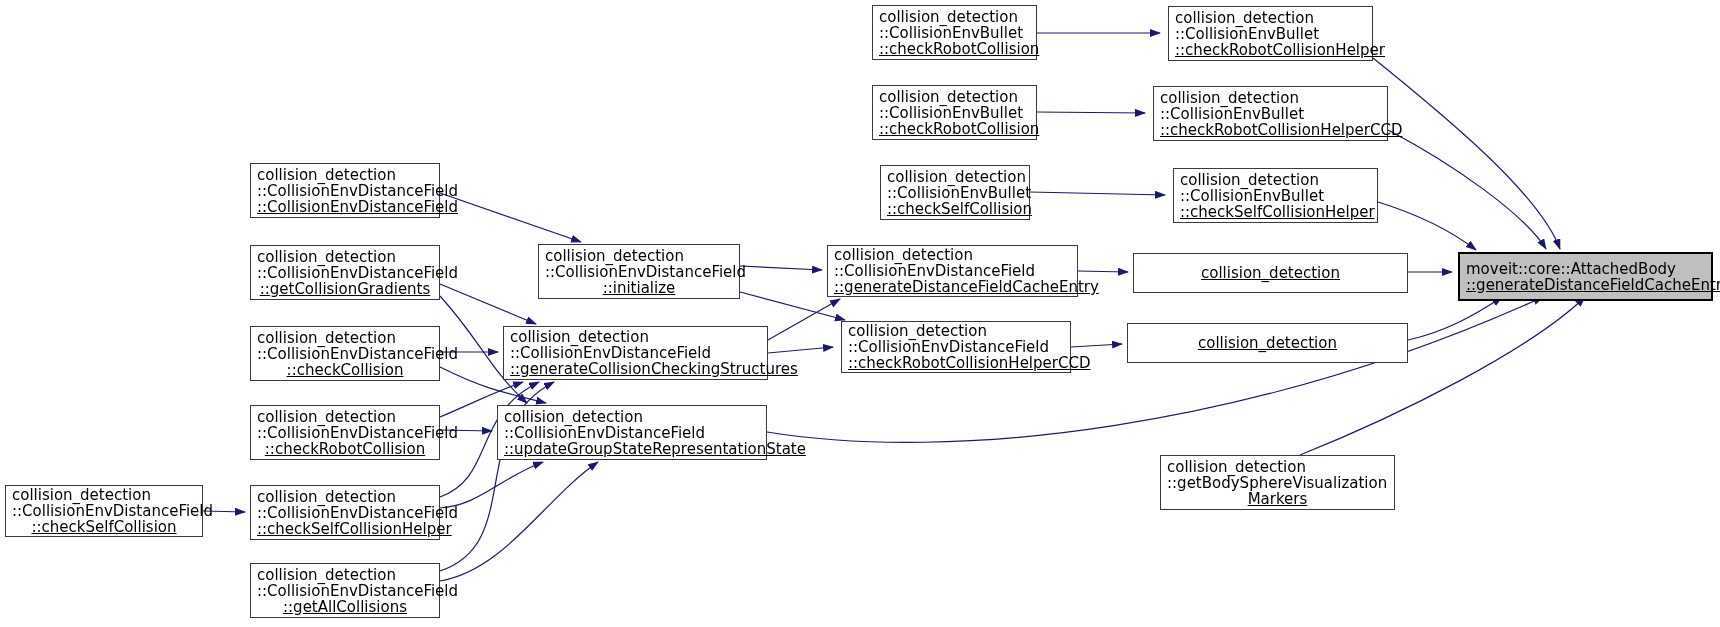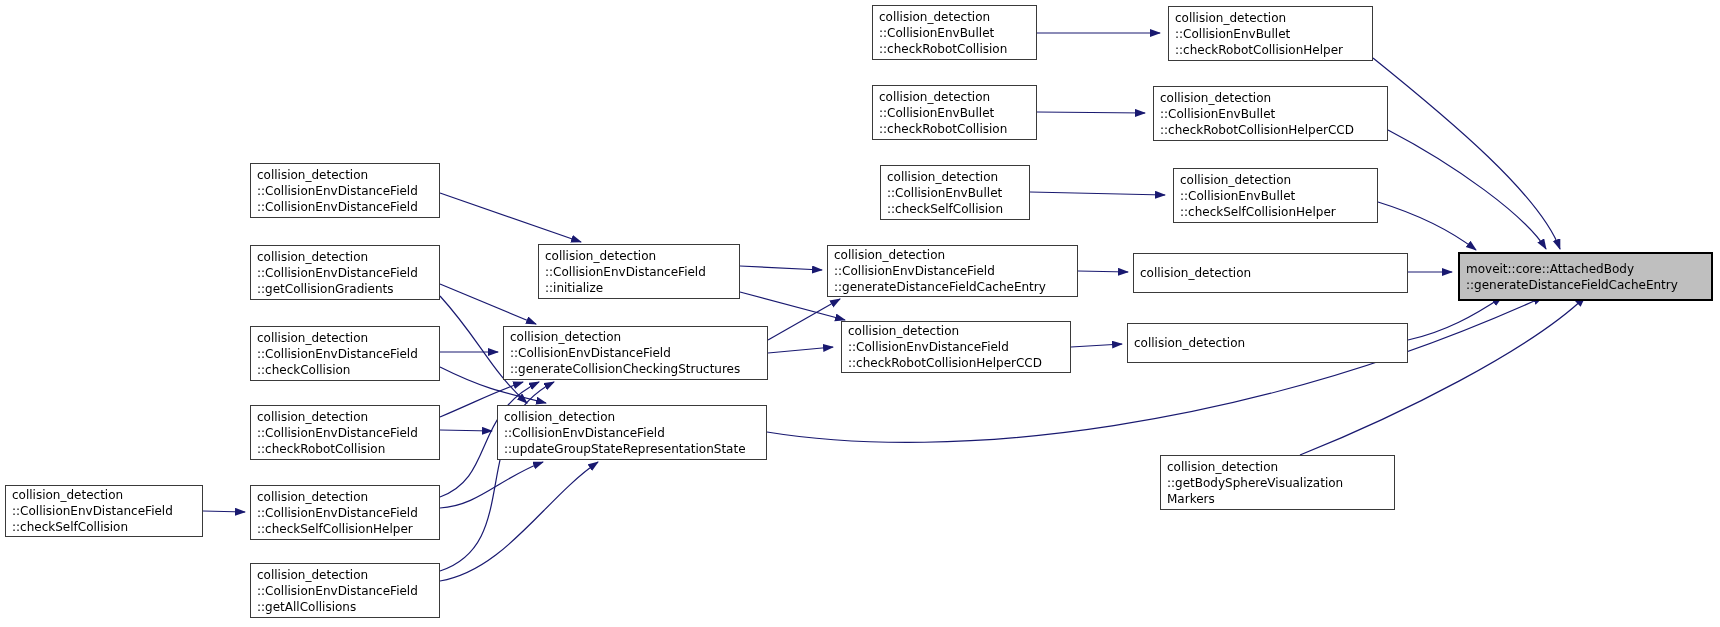--- a/index.html
+++ b/index.html
@@ -11,29 +11,29 @@
     font-family:"DejaVu Sans","Liberation Sans",sans-serif;
     overflow:hidden;
   }
   #edge-layer{position:absolute;left:0;top:0;width:1720px;height:627px;}
   .node{
     position:absolute;
     box-sizing:border-box;
     background:#ffffff;
     border:1px solid #3a3a3a;
     color:#000000;
-    font-size:12px;
+    font-size:15px;
     line-height:16px;
     display:flex;
     flex-direction:column;
     justify-content:center;
     white-space:nowrap;
   }
   .node .line{padding:0 6px;text-align:left;}
-  .node .line:last-child{text-align:left;}
+  .node .line:last-child{text-align:center;text-decoration:underline;}
   .node.focus{
     background:#bfbfbf;
     border:2px solid #000000;
   }
 </style>
 </head>
 <body>
 
 <div class="canvas">
   <svg id="edge-layer" xmlns="http://www.w3.org/2000/svg" width="1720" height="627" viewBox="0 0 1720 627">

